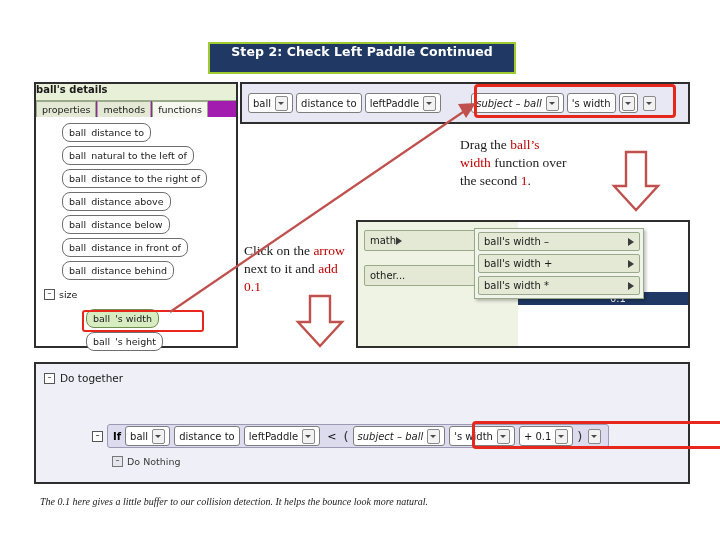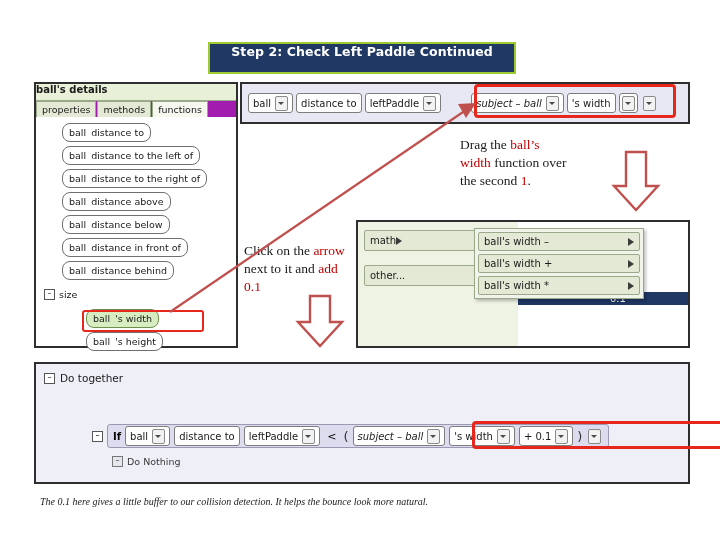--- a/index.html
+++ b/index.html
@@ -197,21 +197,21 @@
       <span class="pill">
         <span class="ball">ball</span>
         <span style="width:5px"></span>
         <span>distance to</span>
       </span>
     </div>
     <div class="detail-row" style="left:26px;top:29px;">
       <span class="pill">
         <span class="ball">ball</span>
         <span style="width:5px"></span>
-        <span>distance to the left of</span>
+        <span>natural to the left of</span>
       </span>
     </div>
     <div class="detail-row" style="left:26px;top:52px;">
       <span class="pill">
         <span class="ball">ball</span>
         <span style="width:5px"></span>
         <span>distance to the right of</span>
       </span>
     </div>
     <div class="detail-row" style="left:26px;top:75px;">

